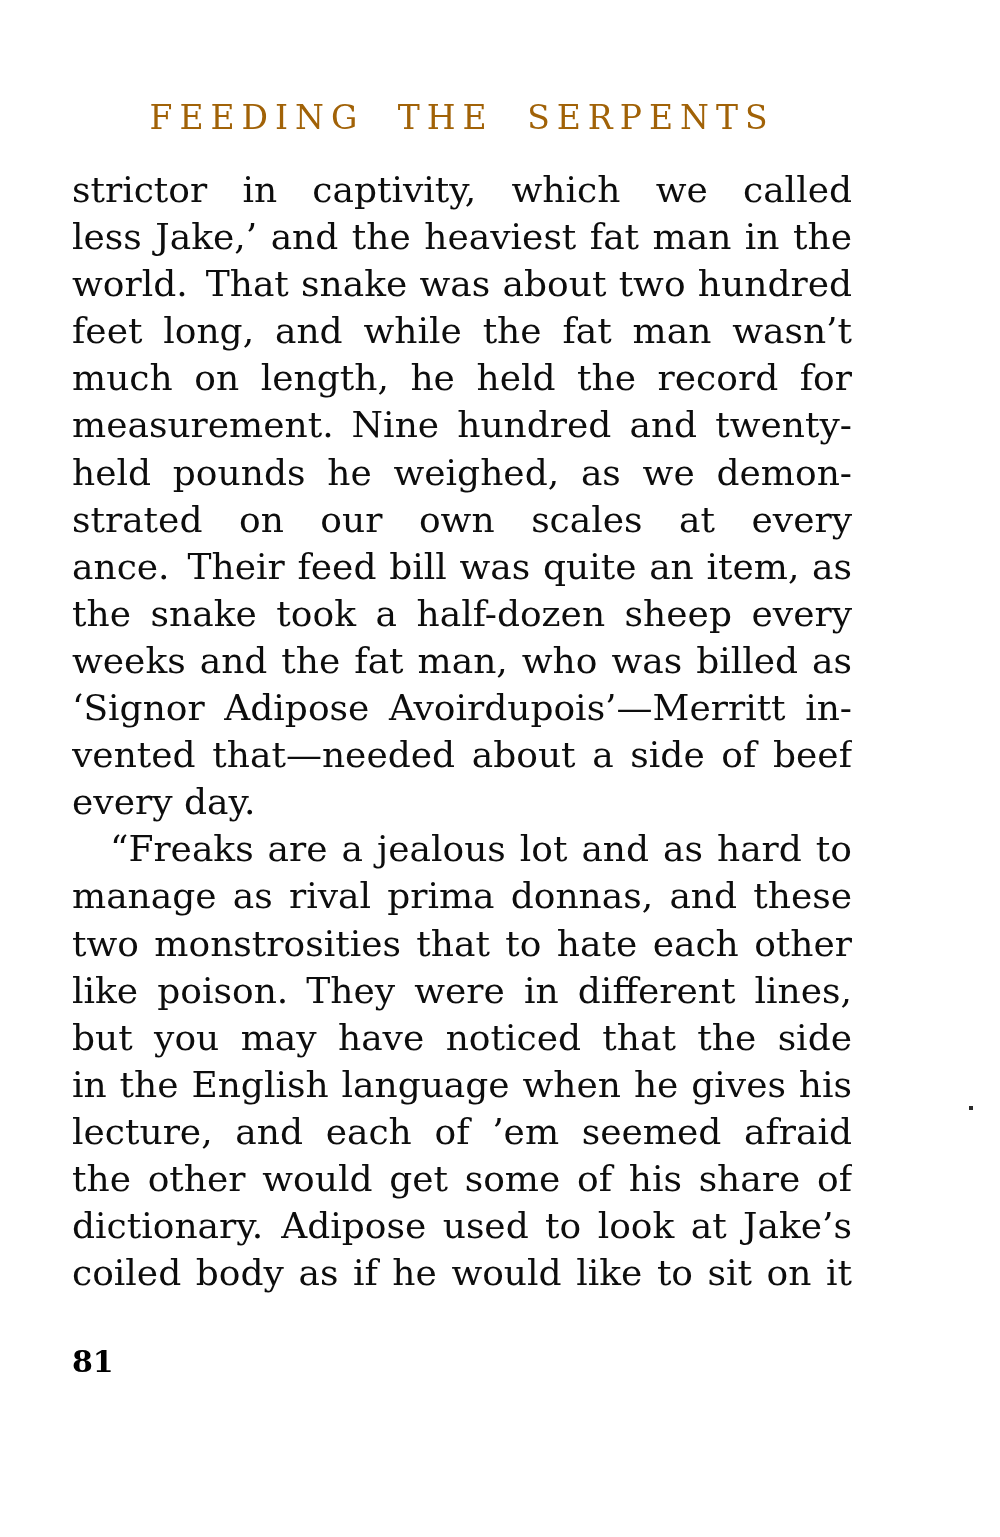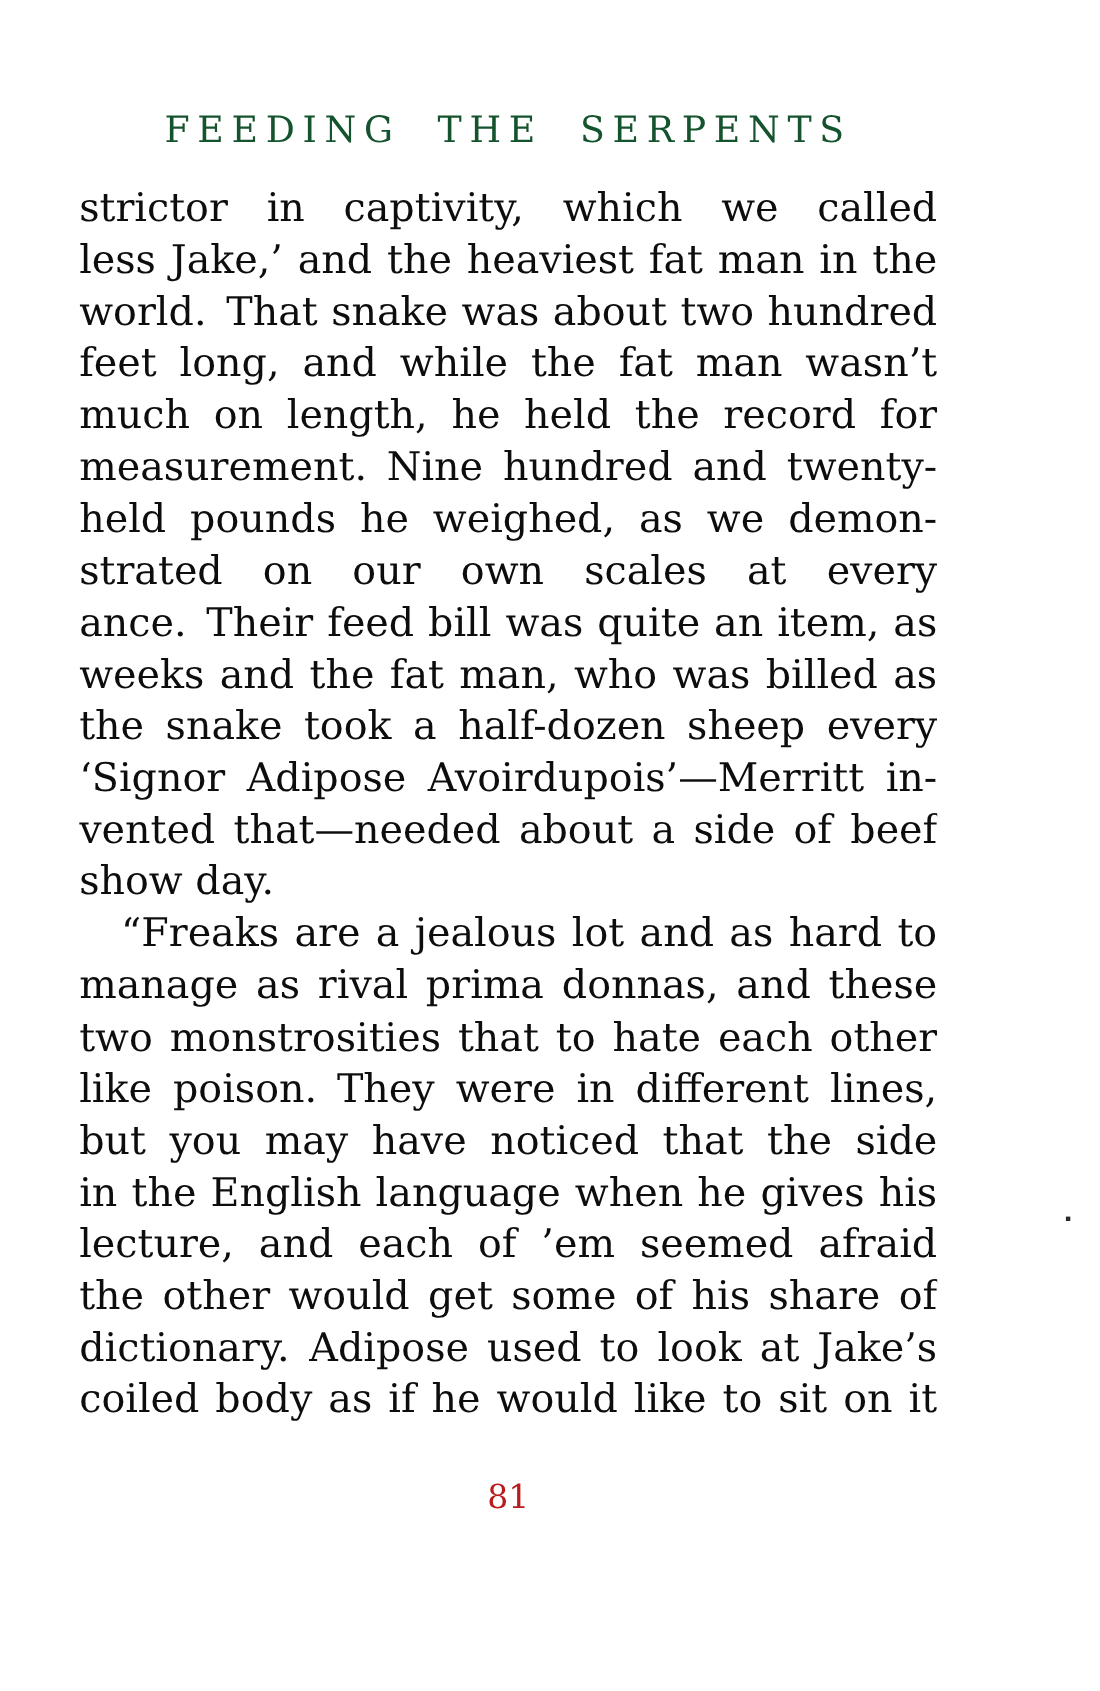--- a/index.html
+++ b/index.html
@@ -19,21 +19,21 @@
   .heading {
     position: absolute;
     top: 98px;
     left: 72px;
     width: 780px;
     text-align: center;
     font-size: 33px;
     font-weight: 400;
     letter-spacing: 7px;
     word-spacing: 16px;
-    color: #14532d;
+    color: #a16207;
     white-space: nowrap;
   }
   .body-text {
     position: absolute;
     top: 166px;
     left: 72px;
     width: 780px;
     font-size: 36px;
   }
   .line {
@@ -48,23 +48,23 @@
   }
   .line.no-just {
     text-align: left;
     text-align-last: left;
   }
   .page-number {
     position: absolute;
     top: 1344px;
     left: 72px;
     width: 780px;
-    text-align: center;
     font-size: 30px;
-    color: #b91c1c;
+    color: #000000;
+    font-weight: bold;
   }
   .speck {
     position: absolute;
     top: 1106px;
     left: 969px;
     width: 4px;
     height: 4px;
     background: #2a2a2a;
   }
 </style>
@@ -77,25 +77,25 @@
   <div class="body-text">
       <div class="line">strictor in captivity, which we called ‘Joint-</div>
       <div class="line">less Jake,’ and the heaviest fat man in the</div>
       <div class="line">world. That snake was about two hundred</div>
       <div class="line">feet long, and while the fat man wasn’t</div>
       <div class="line">much on length, he held the record for belt</div>
       <div class="line">measurement. Nine hundred and twenty-</div>
       <div class="line">held pounds he weighed, as we demon-</div>
       <div class="line">strated on our own scales at every perform-</div>
       <div class="line">ance. Their feed bill was quite an item, as</div>
+      <div class="line">the snake took a half-dozen sheep every two</div>
       <div class="line">weeks and the fat man, who was billed as</div>
-      <div class="line">the snake took a half-dozen sheep every two</div>
       <div class="line">‘Signor Adipose Avoirdupois’—Merritt in-</div>
       <div class="line">vented that—needed about a side of beef</div>
-      <div class="line no-just">show day.</div>
+      <div class="line no-just">every day.</div>
       <div class="line indent">“Freaks are a jealous lot and as hard to</div>
       <div class="line">manage as rival prima donnas, and these</div>
       <div class="line">two monstrosities that to hate each other</div>
       <div class="line">like poison. They were in different lines,</div>
       <div class="line">but you may have noticed that the side show</div>
       <div class="line">in the English language when he gives his</div>
       <div class="line">lecture, and each of ’em seemed afraid that</div>
       <div class="line">the other would get some of his share of the</div>
       <div class="line">dictionary. Adipose used to look at Jake’s</div>
       <div class="line">coiled body as if he would like to sit on it</div>

